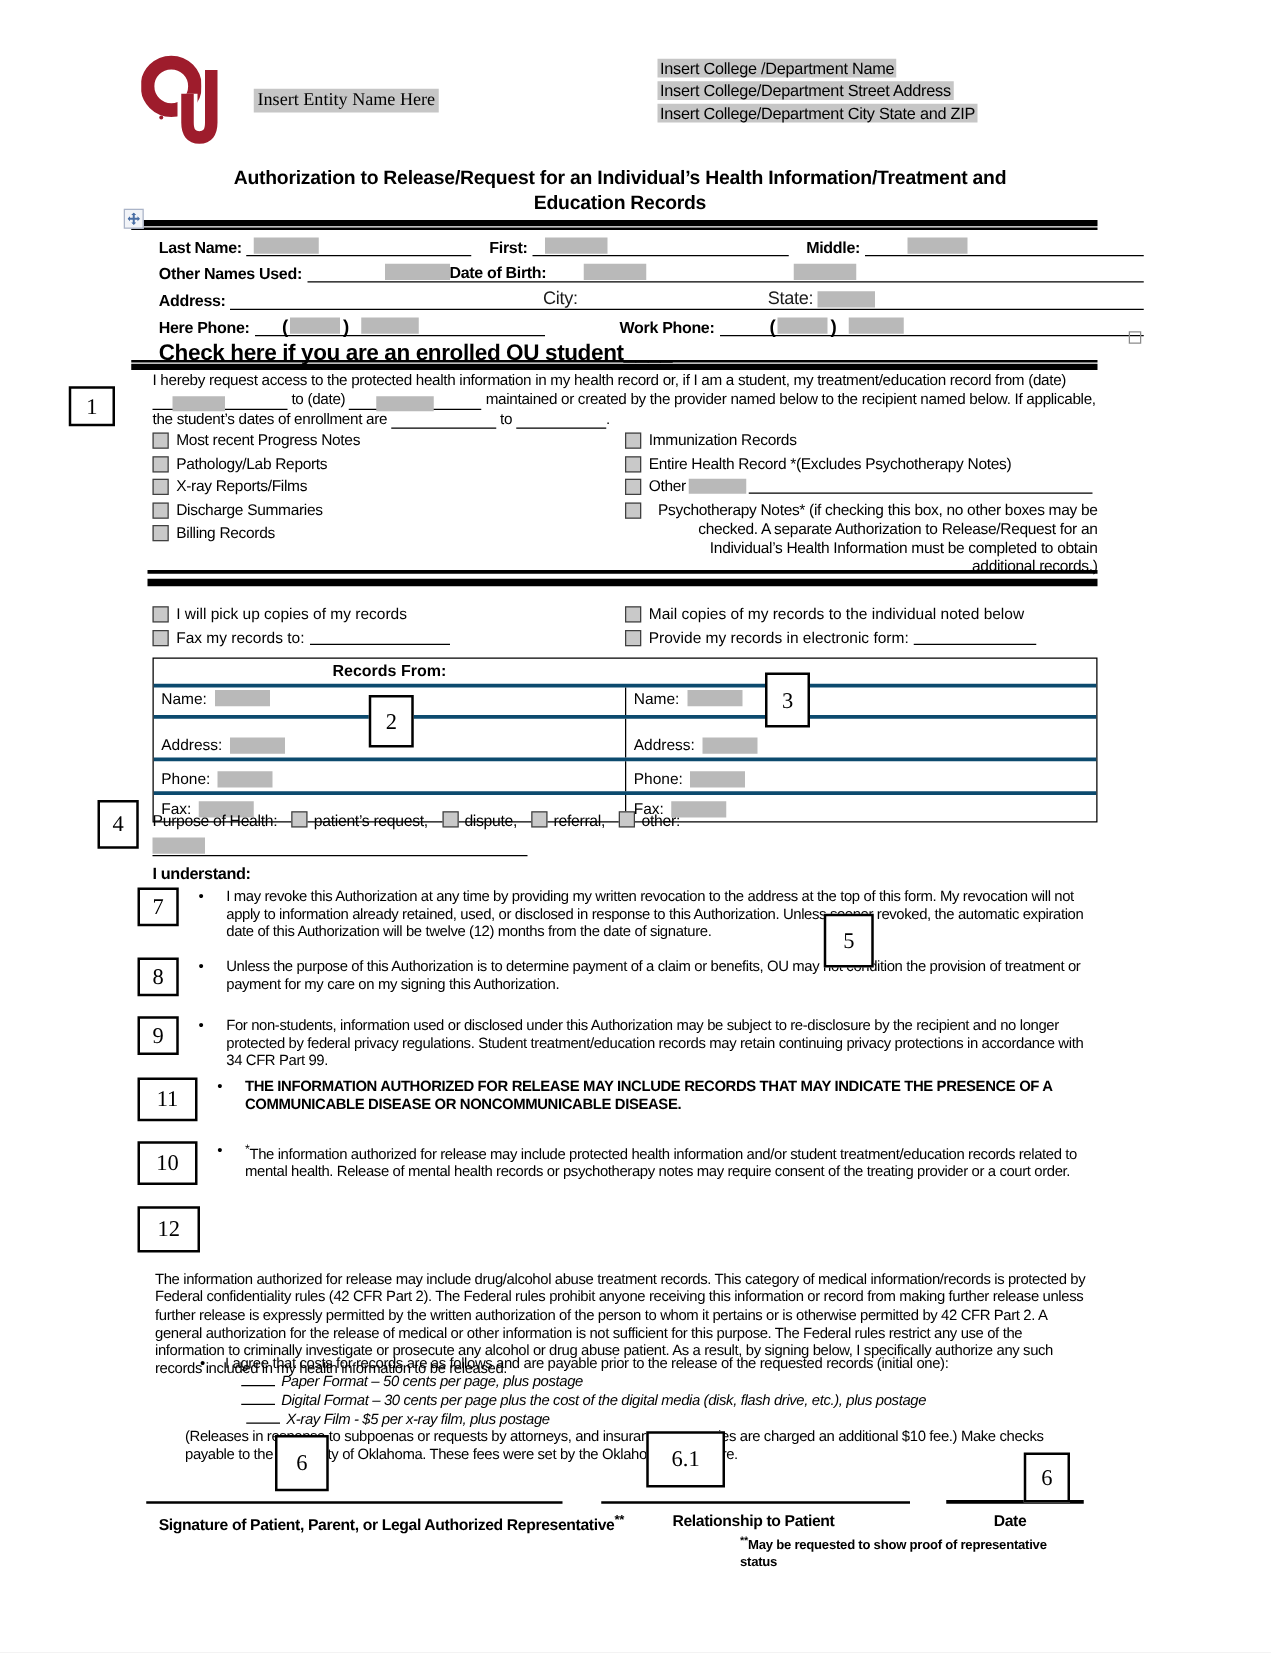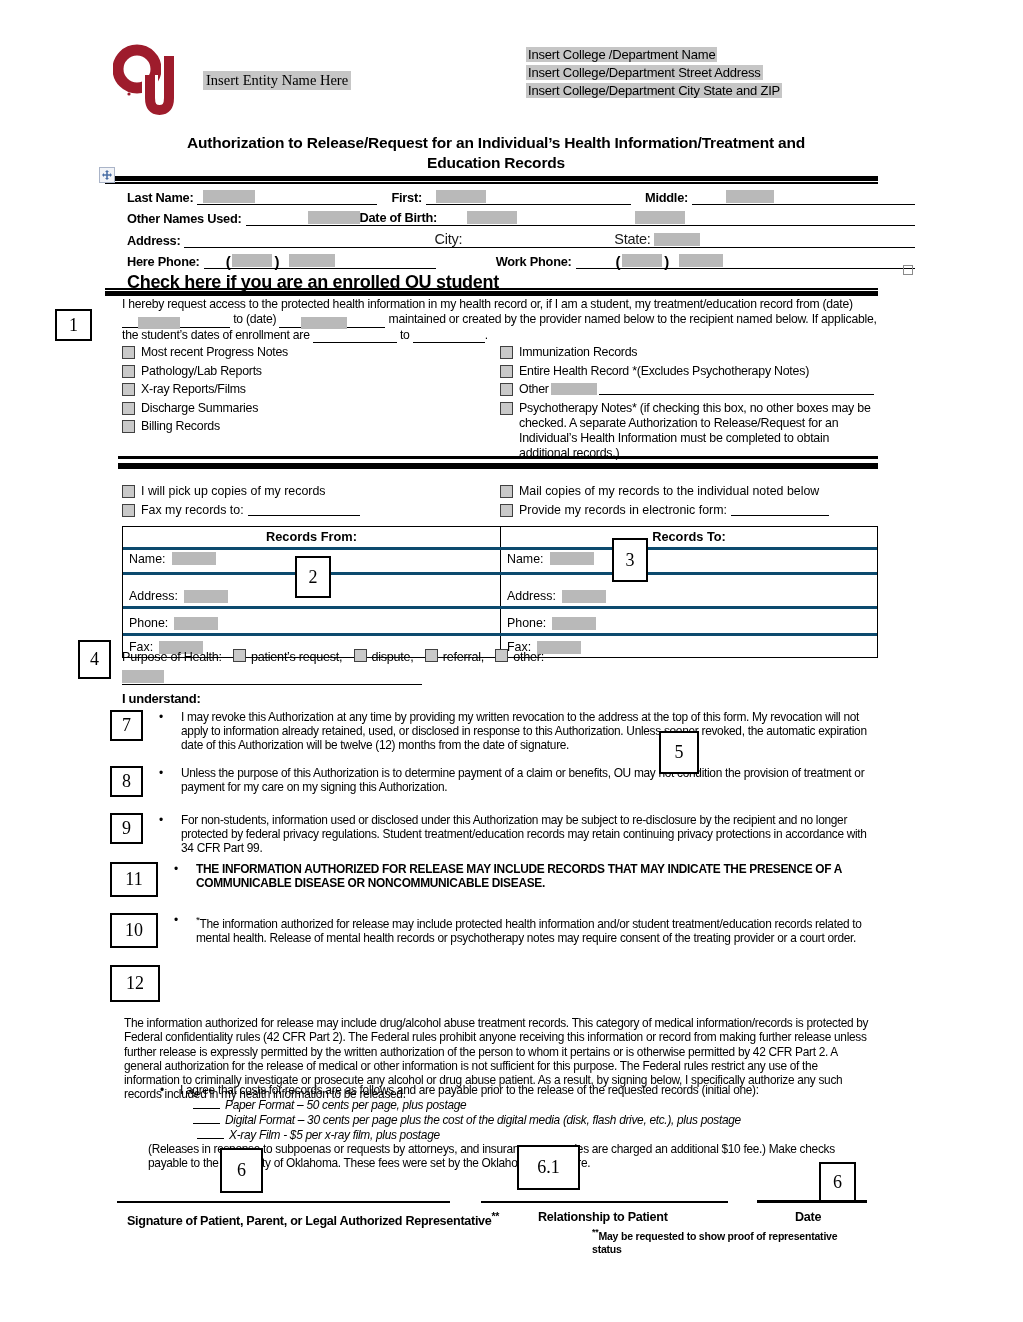--- a/index.html
+++ b/index.html
@@ -42,21 +42,21 @@
   .irow .lbl{font-weight:bold;white-space:nowrap;}
   .irow .ln{border-bottom:1px solid #000;display:flex;align-items:flex-end;height:100%;}
   .irow .ln .redact{margin-bottom:1px;}
   .citylbl{font-weight:normal;font-size:14.5px;color:#1a1a1a;white-space:nowrap;}
   .paren{font-weight:bold;font-size:15px;line-height:13px;}
   .enrolled{margin-top:3px;padding-left:22px;font-weight:bold;font-size:18px;letter-spacing:-0.3px;}
 
   
   .sec1{position:absolute;left:122px;top:297px;width:756px;font-size:12.2px;line-height:15.4px;letter-spacing:-0.25px;}
   .sec1 p{margin:0;}
-  .cols{display:flex;margin-top:2px;}
+  .cols{display:flex;margin-top:2px;text-align:right;}
   .colL{width:378px;}
   .colR{flex:1;}
   .ck{display:flex;align-items:flex-start;margin-bottom:3.5px;}
   .ck .cb{margin-top:1px;}
   .ck .t{margin-left:6px;font-size:12.4px;line-height:15px;}
   .ck .grow{flex:1;border-bottom:1px solid #000;height:12px;margin-left:2px;margin-right:4px;}
 
   
   .delivery{position:absolute;left:122px;top:482px;width:756px;}
 
@@ -299,21 +299,20 @@
             <span class="t">Provide my records in electronic form:</span>
             <span class="blank" style="width:98px;margin-left:4px;height:12px;"></span>
           </div>
       </div>
     </div>
   </div>
 
   <div class="rtable">
     <div class="trow thead">
       <div class="tcell">Records From:</div>
-      <div class="tcell rt">Records To:</div>
     </div>
     <div class="trow rowName">
       <div class="tcell">
           <span>Name:</span>
           <span class="redact"></span>
         </div>
       <div class="tcell rt">
           <span>Name:</span>
           <span class="redact"></span>
         </div>

